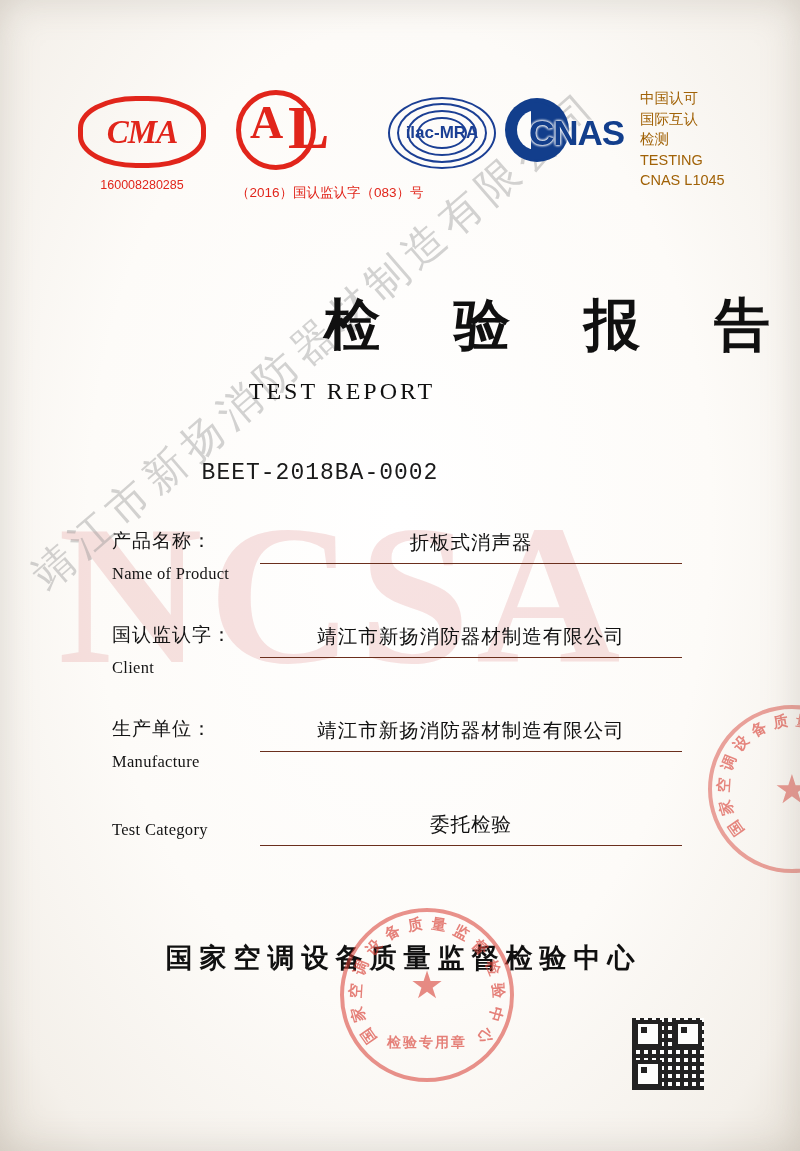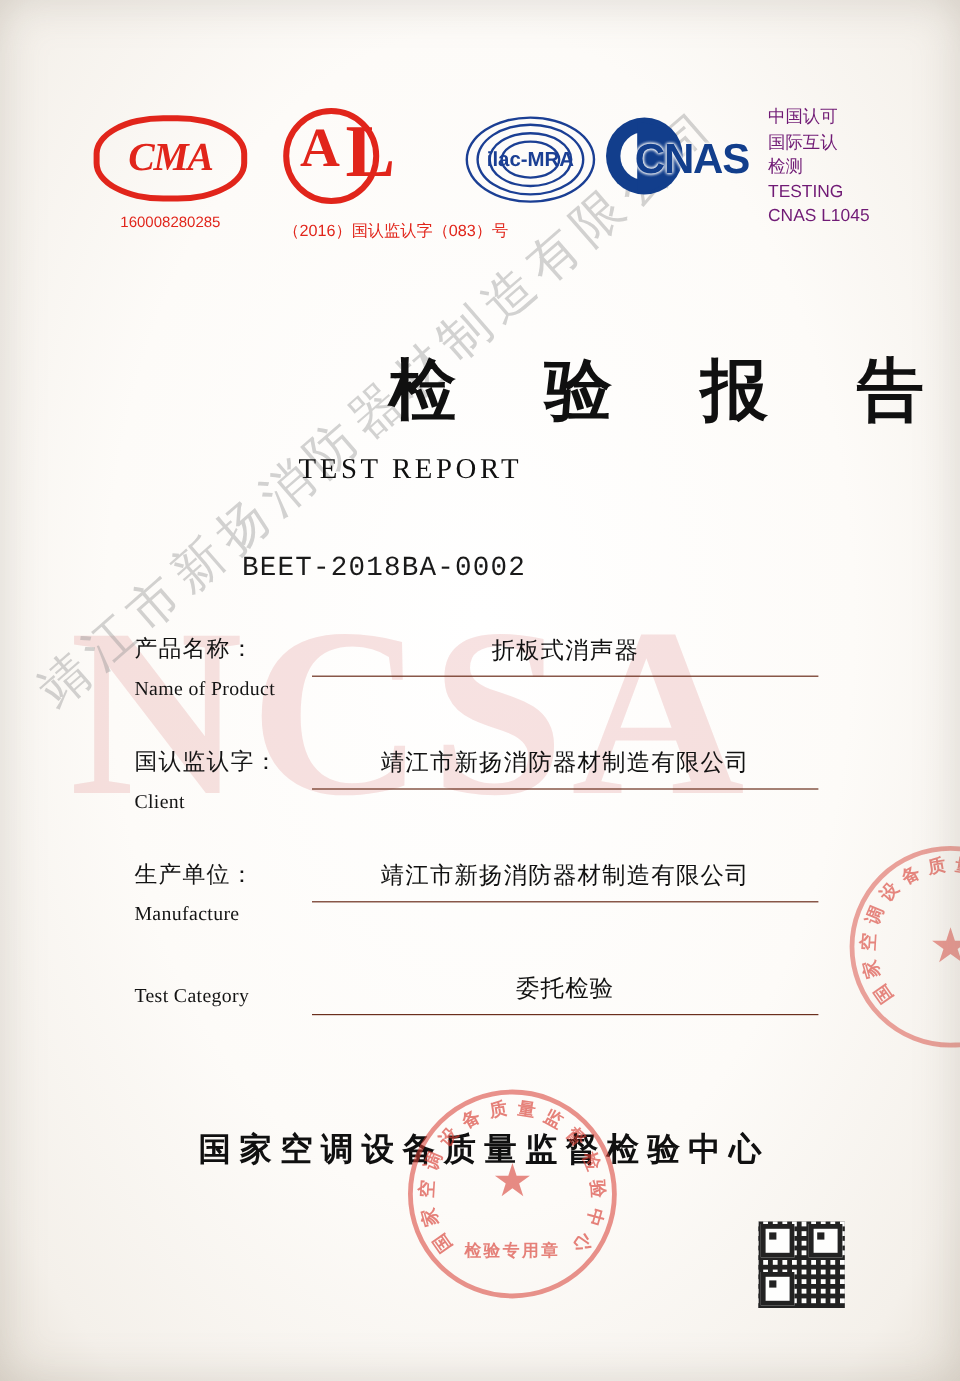--- a/index.html
+++ b/index.html
@@ -210,21 +210,21 @@
     font-size: 35px;
     letter-spacing: -1px;
     z-index: 4;
     text-shadow: 0 0 3px #fdfcfa, 0 0 3px #fdfcfa, 0 0 3px #fdfcfa;
   }
 
   .cnas-lines {
     left: 640px;
     top: 0px;
     width: 130px;
-    color: #701a75;
+    color: #a16207;
     font-size: 14.5px;
     line-height: 1.42;
     font-family: "Liberation Sans", sans-serif;
   }
   .cnas-lines .b { font-weight: normal; }
 
   
   .title-cn {
     position: absolute;
     top: 288px;

